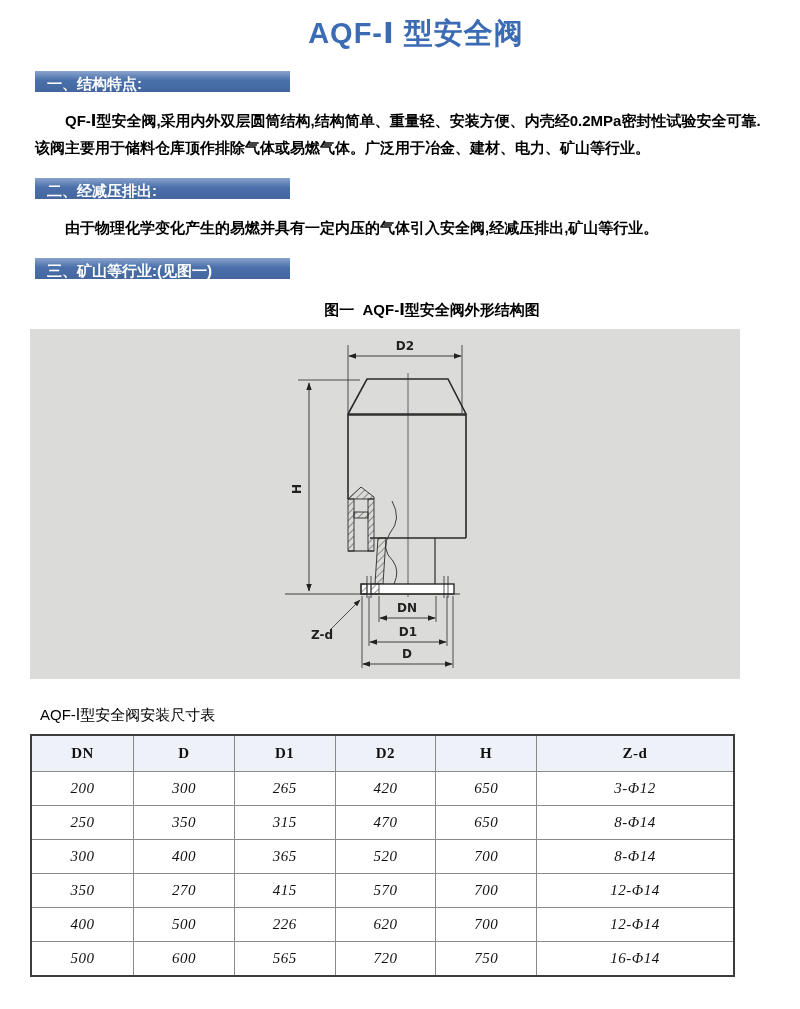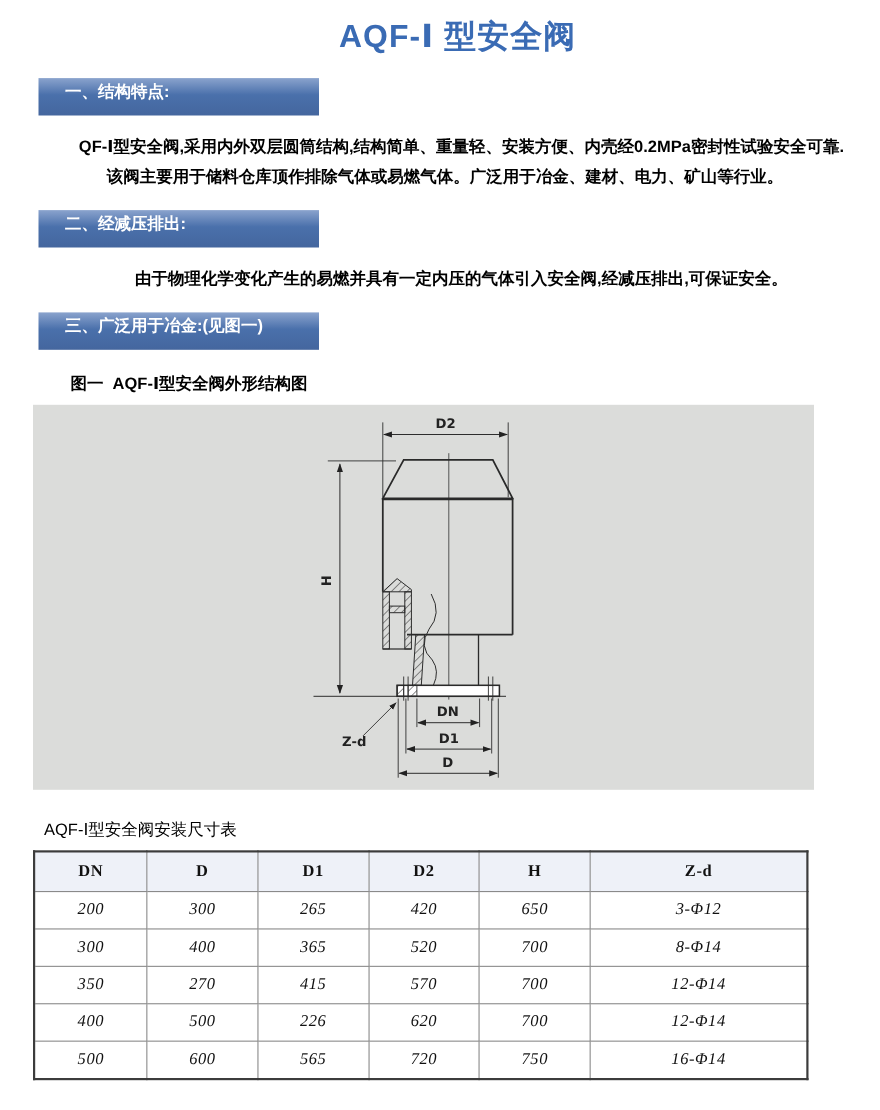--- a/index.html
+++ b/index.html
@@ -15,30 +15,30 @@
   html,body{margin:0;padding:0;}
   body{
     width:800px;height:1009px;background:#ffffff;overflow:hidden;
     font-family:"Liberation Sans","DejaVu Sans",sans-serif;color:#111;
   }
   .page-title{
     margin:14px 0 0 0;text-align:center;font-size:29px;font-weight:bold;
     color:var(--title_blue);letter-spacing:1px;padding-left:32px;
   }
   .section-bar{
-    width:255px;height:34px;margin:17px 0 0 35px;box-sizing:border-box;
+    width:255px;height:21px;margin:17px 0 0 35px;box-sizing:border-box;
     background:linear-gradient(180deg,var(--accent_light) 0%,var(--accent) 45%,var(--accent_dark) 100%);
-    color:#ffffff;font-size:15px;font-weight:bold;line-height:25px;padding-left:24px;
+    color:#ffffff;font-size:15px;font-weight:bold;line-height:25px;padding-left:12px;
   }
   .para{
     margin:15px 26px 0 35px;font-size:15px;font-weight:bold;line-height:27px;
-    text-indent:2em;color:#000;text-align:center;
+    text-indent:2em;color:#000;
   }
   .fig-caption{
-    margin:22px 0 0 64px;font-size:15px;font-weight:bold;color:#000;white-space:pre-wrap;
+    margin:22px 0 0 64px;font-size:15px;font-weight:bold;color:#000;white-space:pre-wrap;text-align:center;
   }
   .panel{
     width:710px;height:350px;margin:9px 0 0 30px;background:var(--panel_gray);
   }
   .tbl-title{
     margin:27px 0 0 40px;font-size:15px;font-weight:normal;color:#000;white-space:pre-wrap;
   }
   table.dim{
     margin:9px 0 0 30px;width:705px;border-collapse:collapse;
     font-family:"Liberation Serif","DejaVu Serif",serif;font-size:15px;
@@ -55,23 +55,23 @@
 </style>
 </head>
 <body>
 
 <div class="page-title">AQF-Ⅰ 型安全阀</div>
 
 <div class="section-bar">一、结构特点:</div>
 <p class="para">QF-Ⅰ型安全阀,采用内外双层圆筒结构,结构简单、重量轻、安装方便、内壳经0.2MPa密封性试验安全可靠.该阀主要用于储料仓库顶作排除气体或易燃气体。广泛用于冶金、建材、电力、矿山等行业。</p>
 
 <div class="section-bar">二、经减压排出:</div>
-<p class="para">由于物理化学变化产生的易燃并具有一定内压的气体引入安全阀,经减压排出,可保证安全。</p>
-
-<div class="section-bar">三、广泛用于冶金:(见图一)</div>
+<p class="para">由于物理化学变化产生的易燃并具有一定内压的气体引入安全阀,经减压排出,矿山等行业。</p>
+
+<div class="section-bar">三、矿山等行业:(见图一)</div>
 
 <div class="fig-caption">图一  AQF-Ⅰ型安全阀外形结构图</div>
 
 <div class="panel">
   <svg width="710" height="350" viewBox="0 0 710 350">
     <defs>
       <pattern id="hatch" width="5" height="5" patternUnits="userSpaceOnUse" patternTransform="rotate(45)">
         <line x1="0" y1="0" x2="0" y2="5" stroke="#444" stroke-width="1.1"></line>
       </pattern>
       <marker id="arw" viewBox="0 0 10 10" refX="9" refY="5" markerWidth="9" markerHeight="9" orient="auto-start-reverse">
@@ -149,20 +149,28 @@
   <tbody>
       <tr>
         <td>200</td>
         <td>300</td>
         <td>265</td>
         <td>420</td>
         <td>650</td>
         <td>3-Φ12</td>
       </tr>
       <tr>
+        <td>250</td>
+        <td>350</td>
+        <td>315</td>
+        <td>470</td>
+        <td>650</td>
+        <td>8-Φ14</td>
+      </tr>
+      <tr>
         <td>300</td>
         <td>400</td>
         <td>365</td>
         <td>520</td>
         <td>700</td>
         <td>8-Φ14</td>
       </tr>
       <tr>
         <td>350</td>
         <td>270</td>

